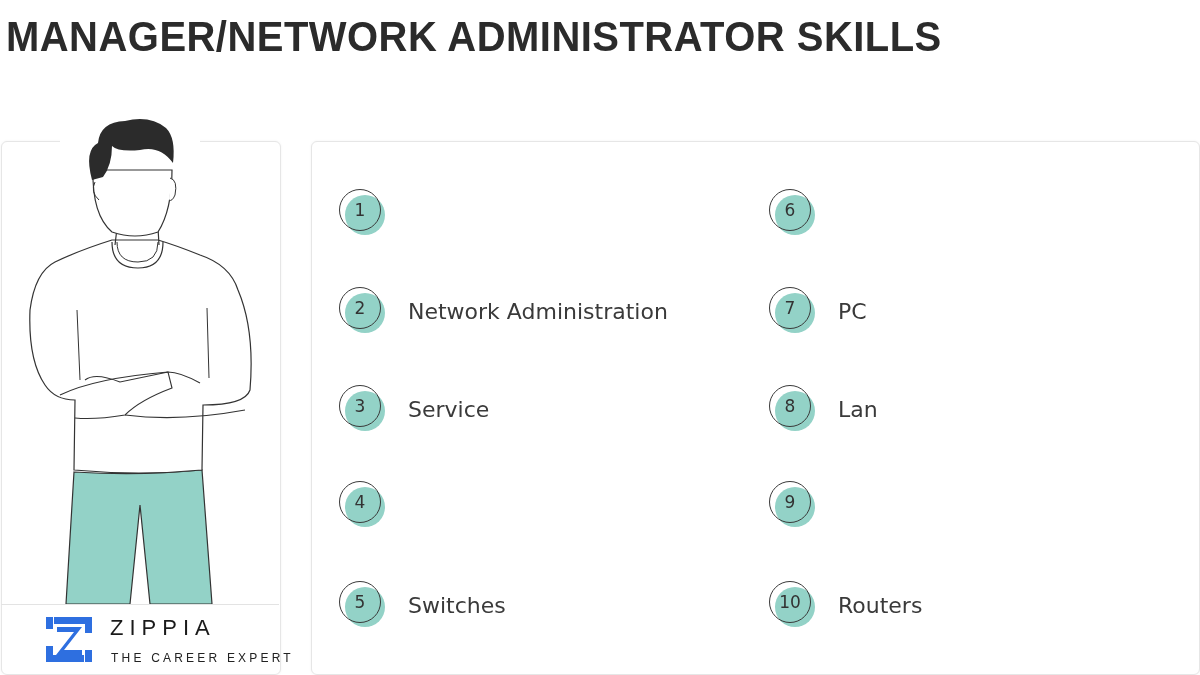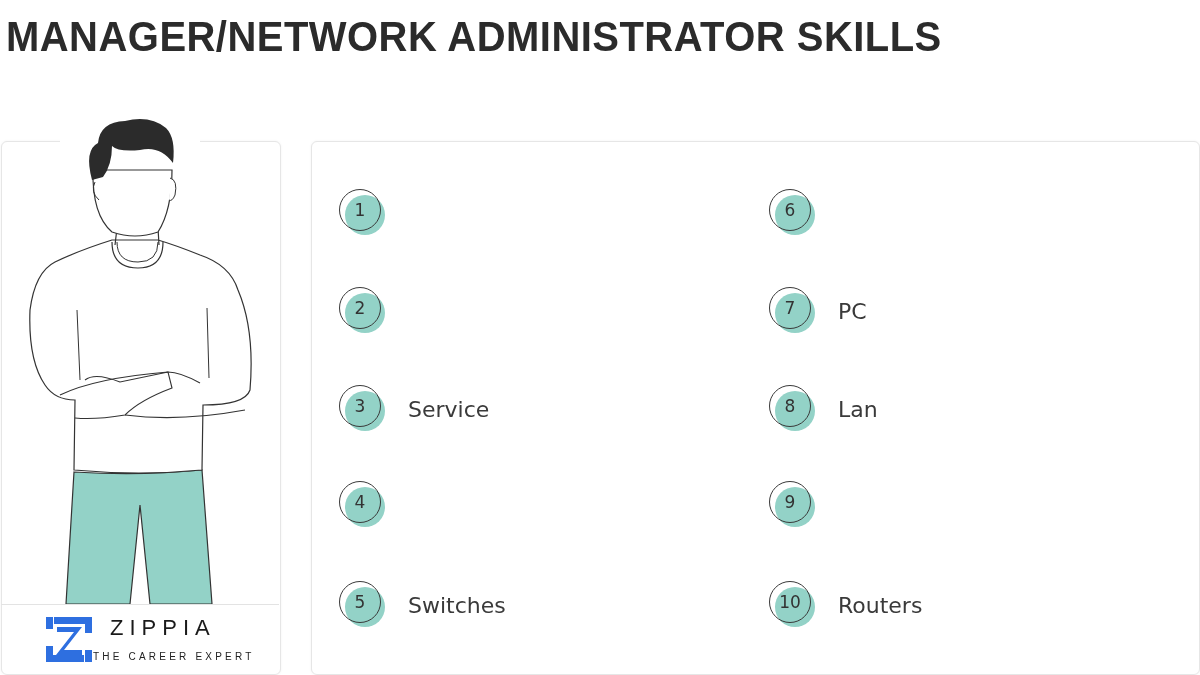--- a/index.html
+++ b/index.html
@@ -3,21 +3,21 @@
 <meta charset="utf-8">
 <style>
   html, body { margin:0; padding:0; }
   body { width:1200px; height:675px; background:#ffffff; position:relative; overflow:hidden; font-family:"DejaVu Sans", sans-serif; }
   .title { position:absolute; left:6px; top:12px; font-family:"Liberation Sans", sans-serif; font-weight:bold; font-size:43px; letter-spacing:0.5px; color:#2b2b2b; margin:0; white-space:nowrap; transform:scaleX(0.93); transform-origin:left top; }
   .left-panel { position:absolute; left:1px; top:141px; width:278px; height:532px; border:1px solid #e6e6e6; border-radius:6px; background:#fff; box-shadow:0 0 3px rgba(0,0,0,0.05); }
   .figure { position:absolute; left:0; top:110px; width:290px; height:494px; }
   .logo-area { position:absolute; left:1px; top:604px; width:278px; height:69px; border-top:1px solid #e3e3e3; }
   .logo-mark { position:absolute; left:46px; top:617px; width:46px; height:45px; }
   .logo-name { position:absolute; left:110px; top:615px; font-family:"Liberation Sans", sans-serif; font-size:22px; letter-spacing:6px; color:#1a1a1a; }
-  .logo-tag { position:absolute; left:93px; top:651px; font-family:"Liberation Sans", sans-serif; font-size:10px; letter-spacing:3.2px; color:#222; }
+  .logo-tag { position:absolute; left:111px; top:651px; font-family:"Liberation Sans", sans-serif; font-size:12px; letter-spacing:3.2px; color:#222; }
   .right-panel { position:absolute; left:311px; top:141px; width:887px; height:532px; border:1px solid #e6e6e6; border-radius:6px; background:#fff; box-shadow:0 0 3px rgba(0,0,0,0.05); }
   .skill { position:absolute; display:flex; align-items:center; }
   .badge { position:relative; width:48px; height:48px; }
   .badge .fill { position:absolute; left:6px; top:6px; width:40px; height:40px; border-radius:50%; background:#93d2c7; }
   .badge .ring { position:absolute; left:0; top:0; width:42px; height:42px; border-radius:50%; border:1.3px solid #3a3a3a; box-sizing:border-box; }
   .badge .num { position:absolute; left:0; top:0; width:42px; height:42px; line-height:42px; text-align:center; font-size:17px; color:#333; }
   .skill-label { margin-left:21px; font-size:22px; color:#3a3a3a; white-space:nowrap; }
 </style>
 </head>
 <body>
@@ -72,20 +72,21 @@
       <div class="ring"></div>
       <div class="num">1</div>
     </div>
 </div>
 <div class="skill" style="left:339px;top:287px;">
   <div class="badge">
       <div class="fill"></div>
       <div class="ring"></div>
       <div class="num">2</div>
     </div>
+  <span class="skill-label">Network Administration</span>
 </div>
 <div class="skill" style="left:339px;top:385px;">
   <div class="badge">
       <div class="fill"></div>
       <div class="ring"></div>
       <div class="num">3</div>
     </div>
   <span class="skill-label">Service</span>
 </div>
 <div class="skill" style="left:339px;top:481px;">

